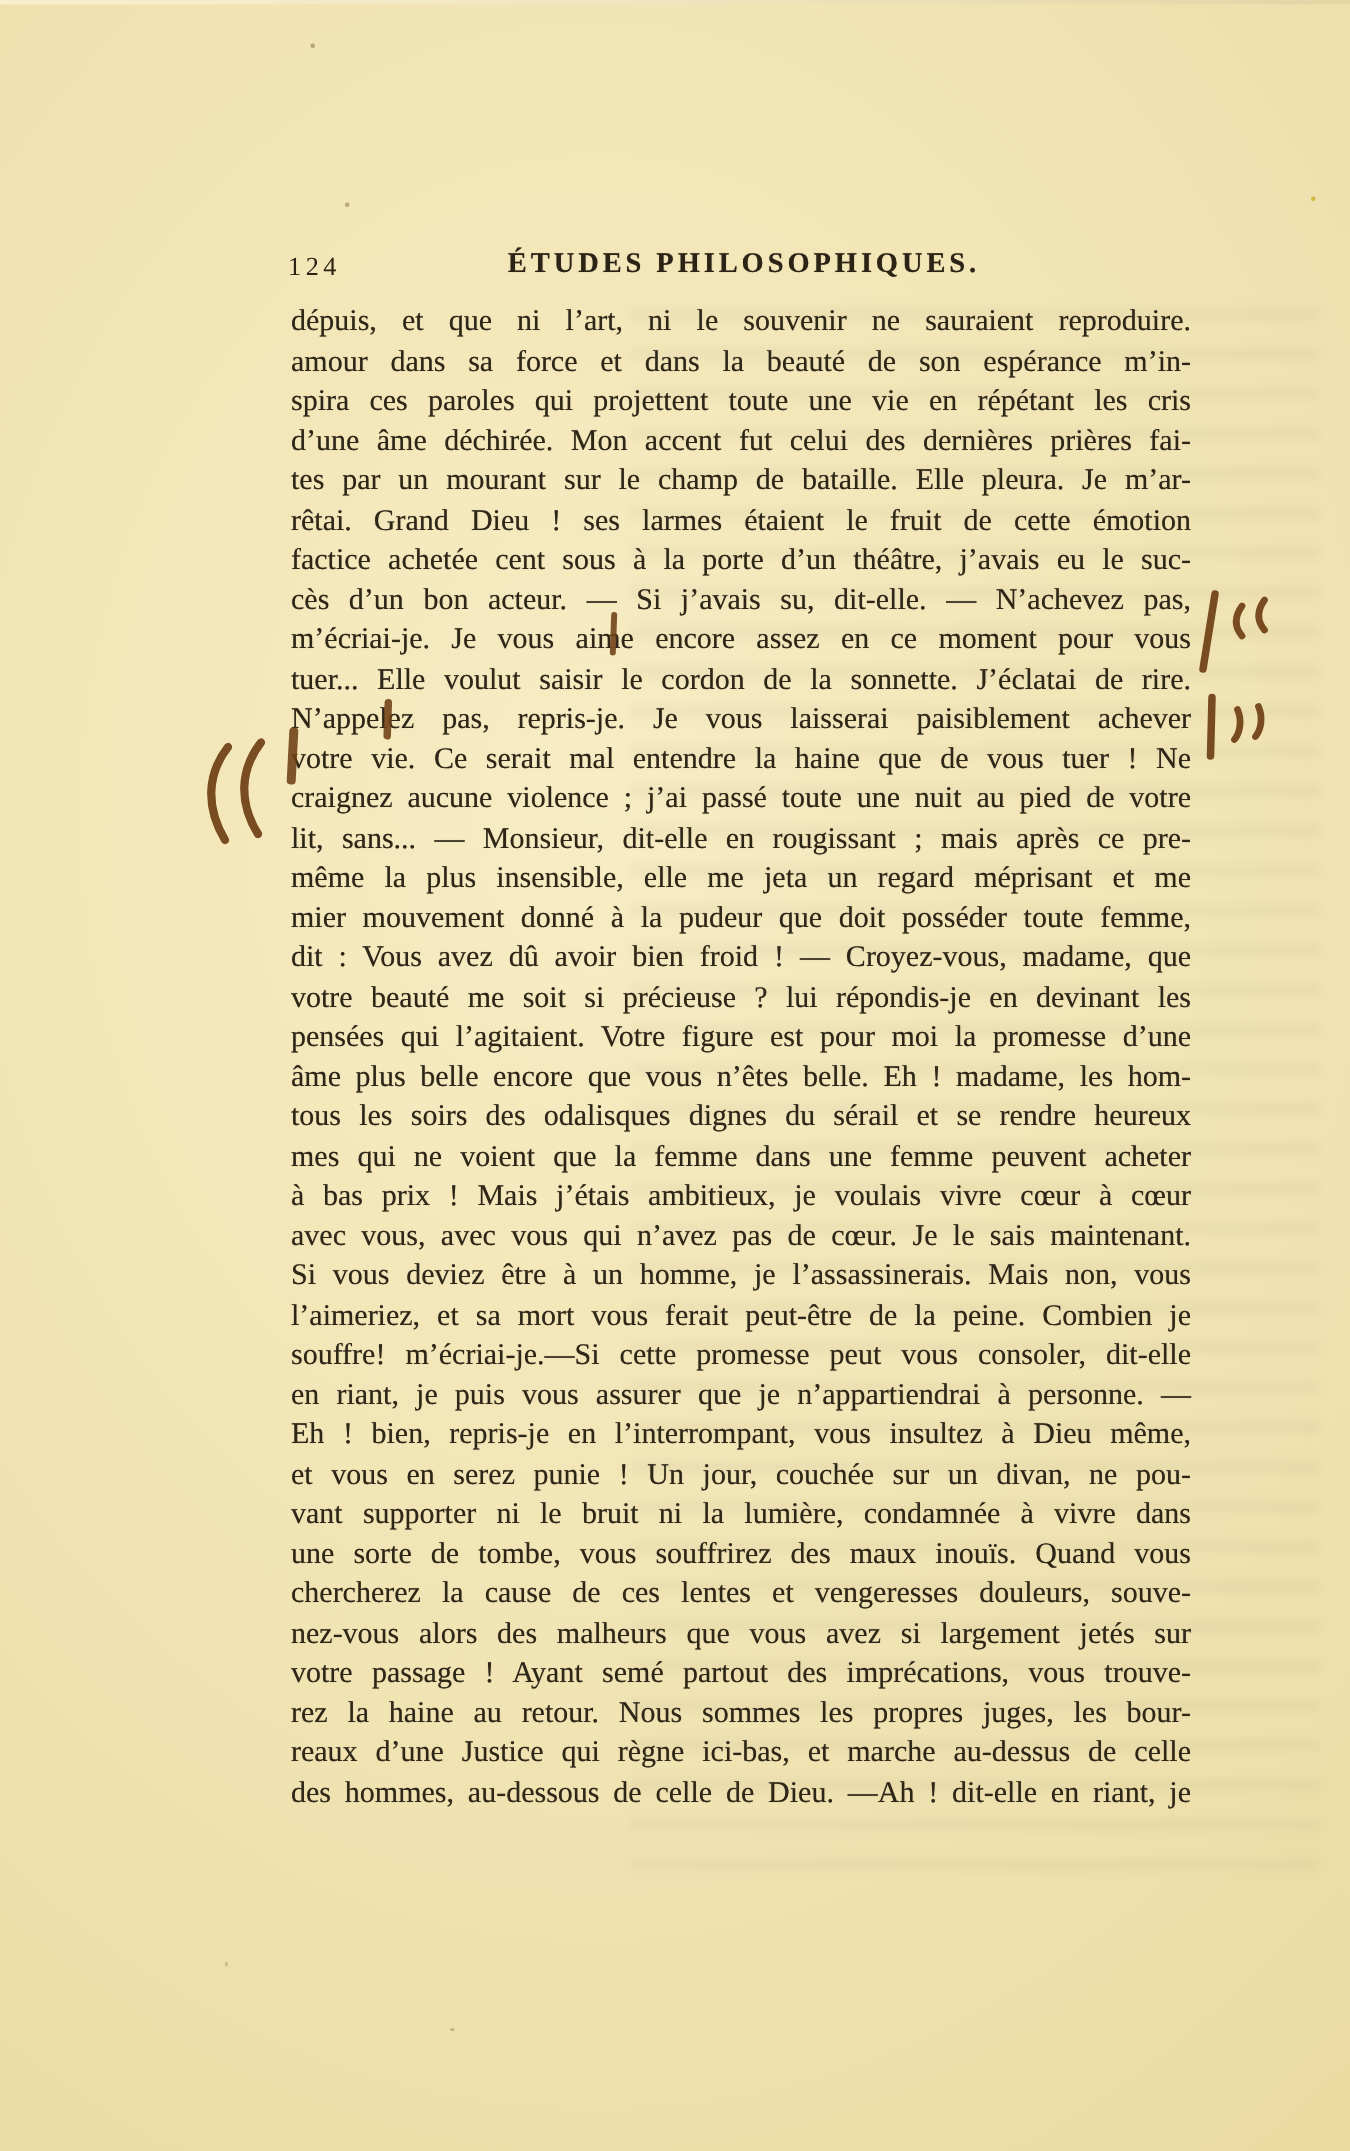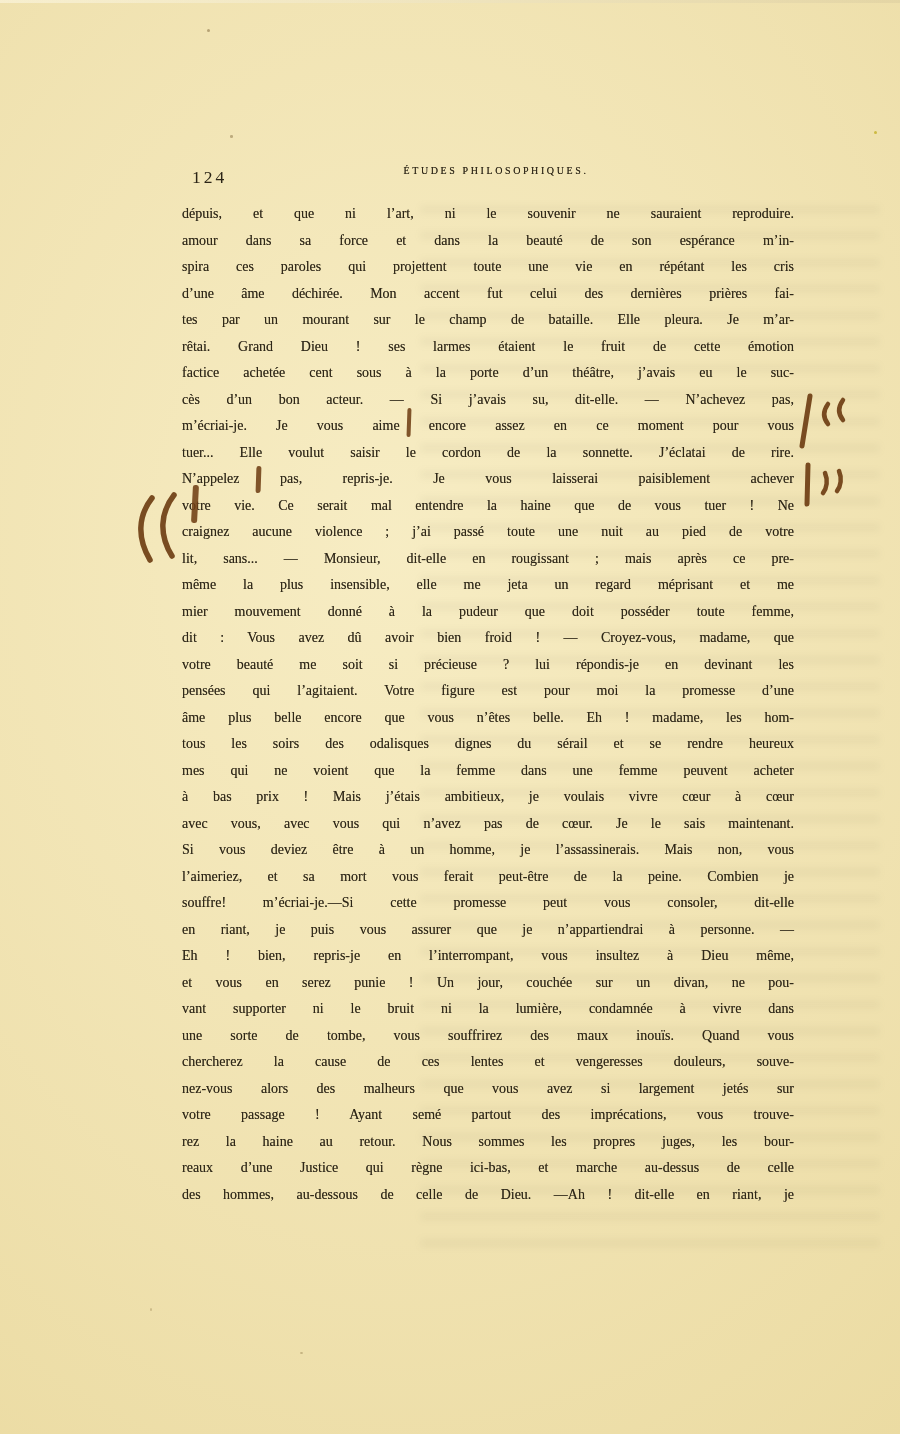--- a/index.html
+++ b/index.html
@@ -51,40 +51,41 @@
     left: 10px; top: 2px;
     font-size: 17.5px;
     letter-spacing: 3px;
     color: #2b2416;
   }
   .running-title {
     position: absolute;
     left: 0; right: 0;
     text-align: center;
     padding-left: 16px;
-    font-size: 10px;
-    font-weight: normal;
+    font-size: 19px;
+    font-weight: bold;
     letter-spacing: 2.6px;
     color: #2b2416;
     text-shadow: 0 0 0.5px rgba(43,36,22,0.6);
   }
   .text-block {
     position: absolute;
     left: 182px; top: 201px; width: 612px;
   }
   .line {
     height: 26.5px;
     line-height: 26.5px;
-    font-size: 14px;
+    font-size: 20px;
     text-align: justify;
     text-align-last: justify;
     white-space: normal;
     overflow: visible;
     color: #2e2718;
     text-shadow: 0 0 0.45px rgba(40,32,20,0.55);
+    margin-left: 12px;
   }
   
   .ink { position: absolute; pointer-events: none; opacity: 0.92; }
   .ink-stroke {
     position: absolute;
     background: #6f3f14;
     border-radius: 2.5px;
     opacity: 0.88;
   }
   .stroke-before-si    { left: 407px; top: 408px; width: 4px;  height: 29px; transform: rotate(2deg); }

